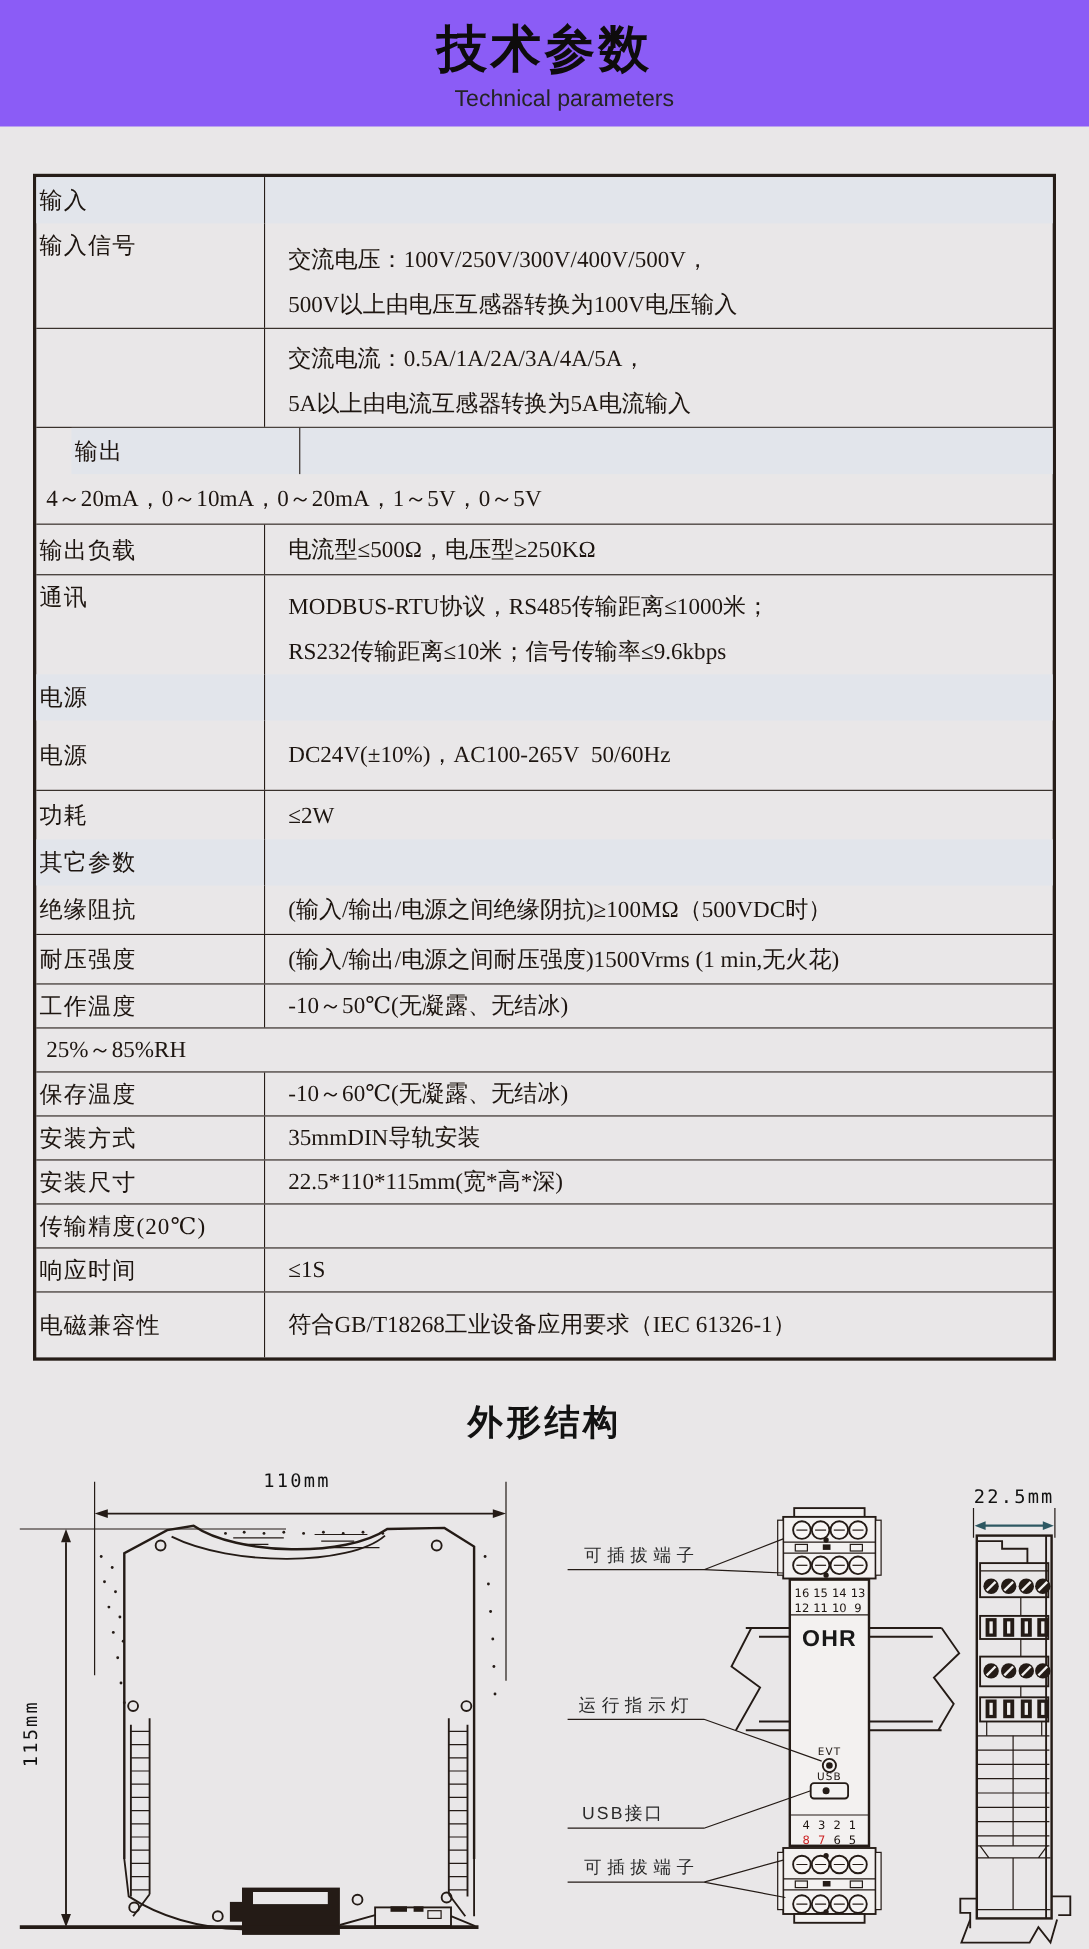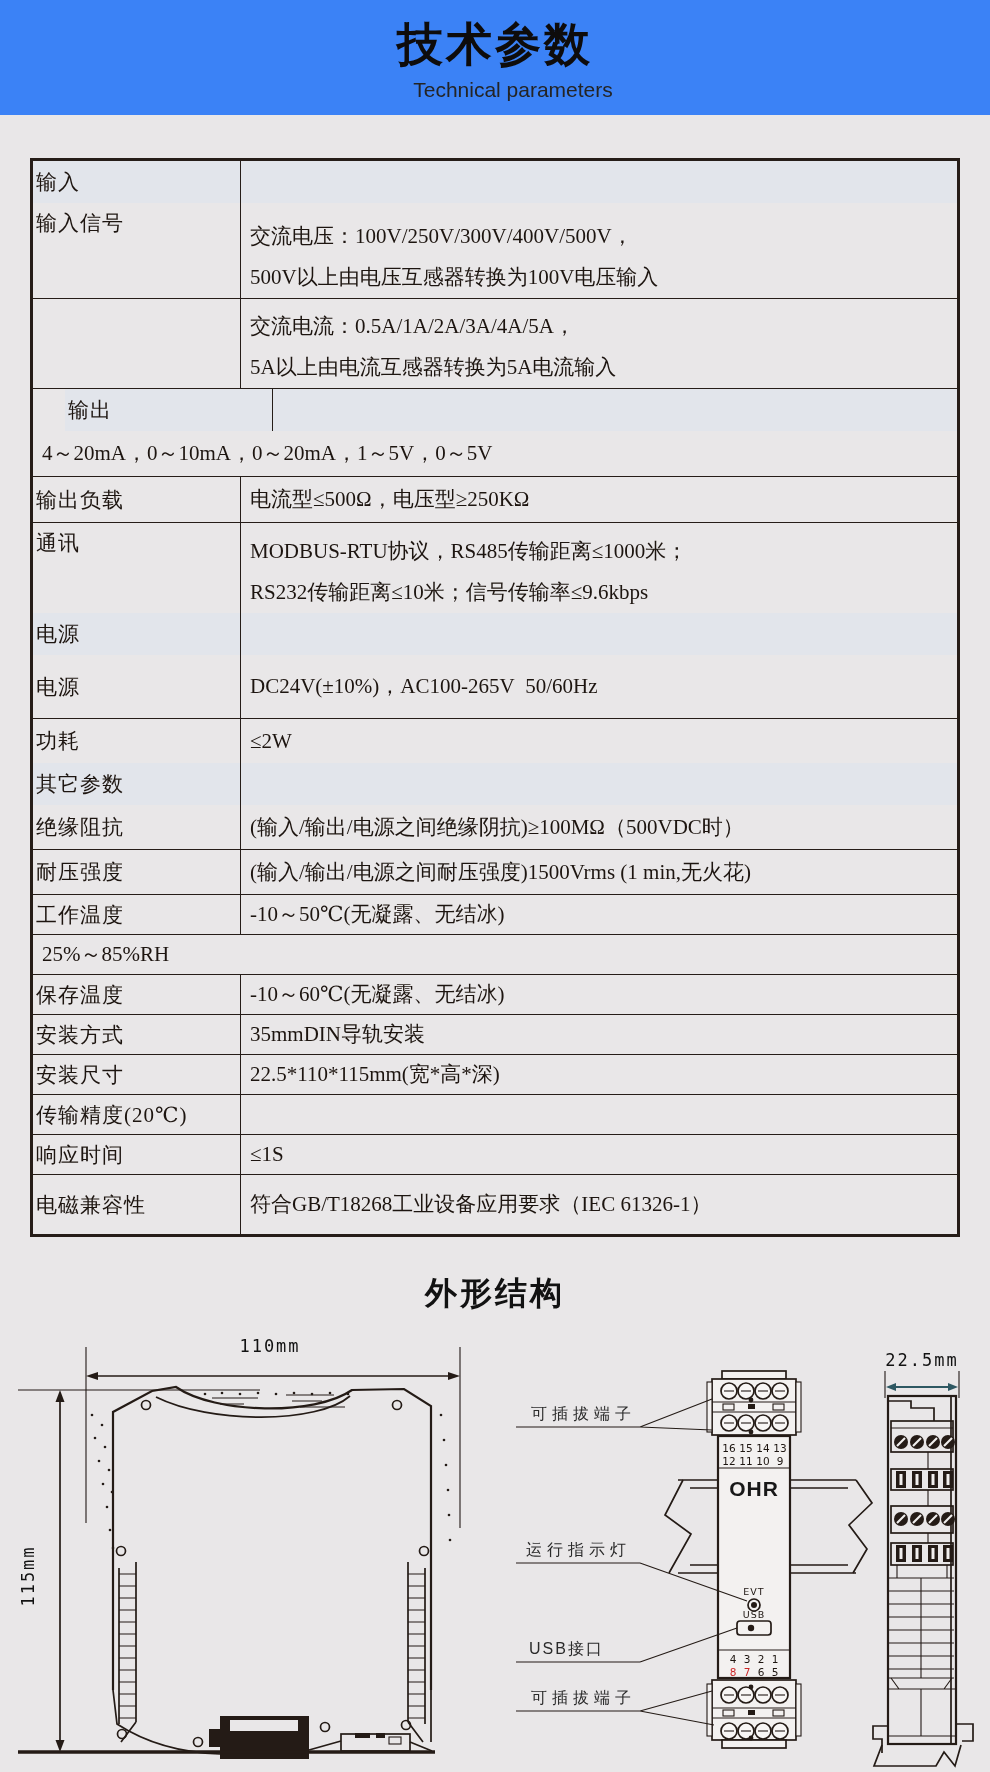--- a/index.html
+++ b/index.html
@@ -1,26 +1,26 @@
 <!DOCTYPE html>
 <html><head>
 <meta charset="utf-8">
 <style>
   html,body{margin:0;padding:0;}
   #page{position:relative;width:990px;height:1772px;background:#e9e7e8;overflow:hidden;
         font-family:"Liberation Sans",sans-serif;color:#1d1510;}
   
-  .band{position:absolute;left:0;top:0;width:990px;height:115px;background:#3b82f6;text-align:center;}
+  .band{position:absolute;left:0;top:0;width:990px;height:115px;background:#8b5cf6;text-align:center;}
   .band .title{margin-top:14px;font-size:46px;font-weight:800;letter-spacing:3px;color:#0e0c0c;
                font-family:"Liberation Sans",sans-serif;}
   .band .subtitle{margin-top:2px;font-size:21px;color:#242424;letter-spacing:0px;margin-left:36px;}
   
   .spec-table{position:absolute;left:30px;top:158px;width:930px;box-sizing:border-box;
               border:3px solid #261d18;font-family:"Liberation Serif","DejaVu Serif",serif;}
-  .t-row{display:flex;box-sizing:border-box;background:transparent;}
+  .t-row{display:flex;box-sizing:border-box;background:transparent;gap:12px;}
   .t-row.r-section{background:#e2e5eb;}
   .t-row.bb{border-bottom:1.7px solid #261d18;}
   .t-label{flex:0 0 208px;width:208px;box-sizing:border-box;border-right:1.7px solid #261d18;
            display:flex;align-items:center;padding-left:3px;font-size:21px;letter-spacing:1px;white-space:nowrap;}
   .t-value{flex:1;display:flex;flex-direction:column;justify-content:center;padding-left:9px;font-size:21px;}
   .t-row.multi .t-label{align-items:flex-start;padding-top:6px;}
   .t-row.multi .t-value{justify-content:flex-end;padding-top:6px;}
   .vline{line-height:41px;white-space:nowrap;}
   
   .outline-title{position:absolute;left:0;top:1272px;width:990px;text-align:center;

